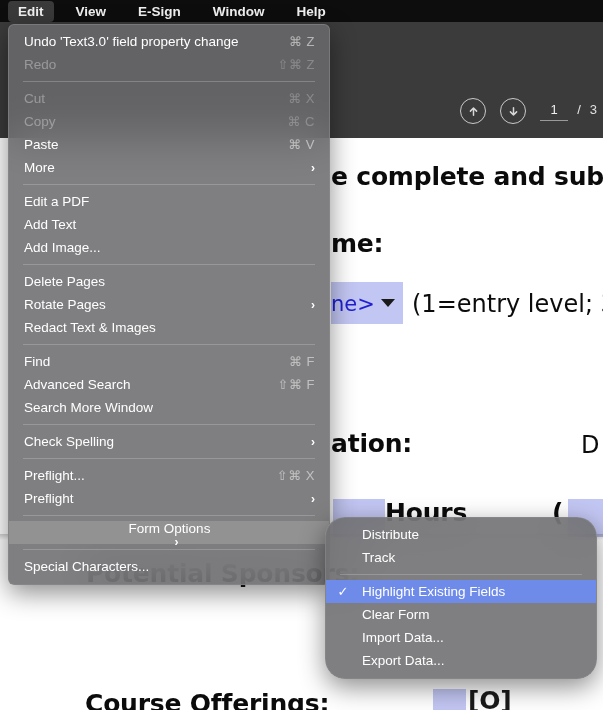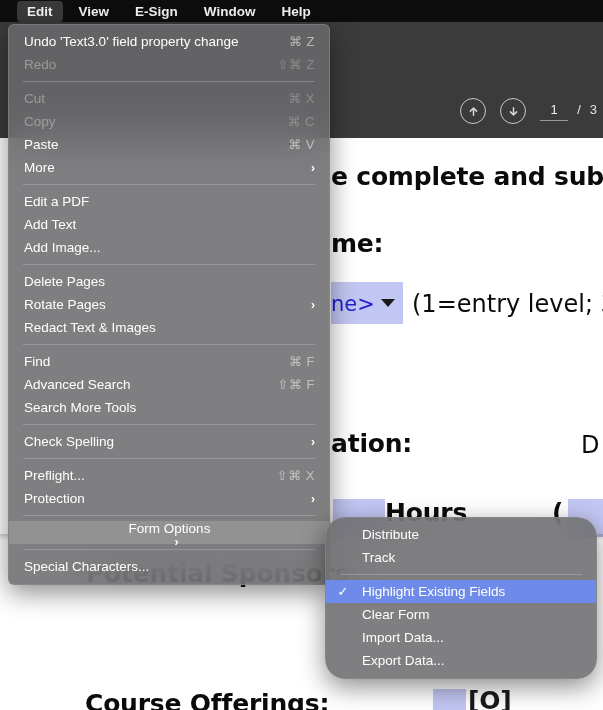--- a/index.html
+++ b/index.html
@@ -67,21 +67,21 @@
   }
   .page-shadow {
     position:absolute; left:0; width:603px; height:6px;
     background: linear-gradient(to bottom, rgba(0,0,0,.18), rgba(0,0,0,0));
   }
 
   
   .menubar {
     position: absolute; left: 0; top: 0; width: 603px; height: 22px;
     background: #0d0d0d;
-    display: flex; align-items: center; padding-left: 17px; gap: 6px;
+    display: flex; align-items: center; padding-left: 8px; gap: 12px;
     z-index: 40;
   }
   .mb-item {
     font-size: 13.5px; color: #f2f2f2; font-weight: 700;
     padding: 2px 10px; border-radius: 4px; line-height: 17px;
   }
   .mb-item.active { background: #3a3a3a; }
 
   
   .menu {
@@ -241,34 +241,34 @@
       <div class="sep"></div>
       <div class="mi">
         <span class="label">Find</span>
         <span class="shortcut">⌘ F</span>
       </div>
       <div class="mi">
         <span class="label">Advanced Search</span>
         <span class="shortcut">⇧⌘ F</span>
       </div>
       <div class="mi">
-        <span class="label">Search More Tools</span>
+        <span class="label">Search More Window</span>
       </div>
       <div class="sep"></div>
       <div class="mi">
         <span class="label">Check Spelling</span>
         <span class="chev">›</span>
       </div>
       <div class="sep"></div>
       <div class="mi">
         <span class="label">Preflight...</span>
         <span class="shortcut">⇧⌘ X</span>
       </div>
       <div class="mi">
-        <span class="label">Protection</span>
+        <span class="label">Preflight</span>
         <span class="chev">›</span>
       </div>
       <div class="sep"></div>
       <div class="mi hl">
         <span class="label">Form Options</span>
         <span class="chev">›</span>
       </div>
       <div class="sep"></div>
       <div class="mi">
         <span class="label">Special Characters...</span>

